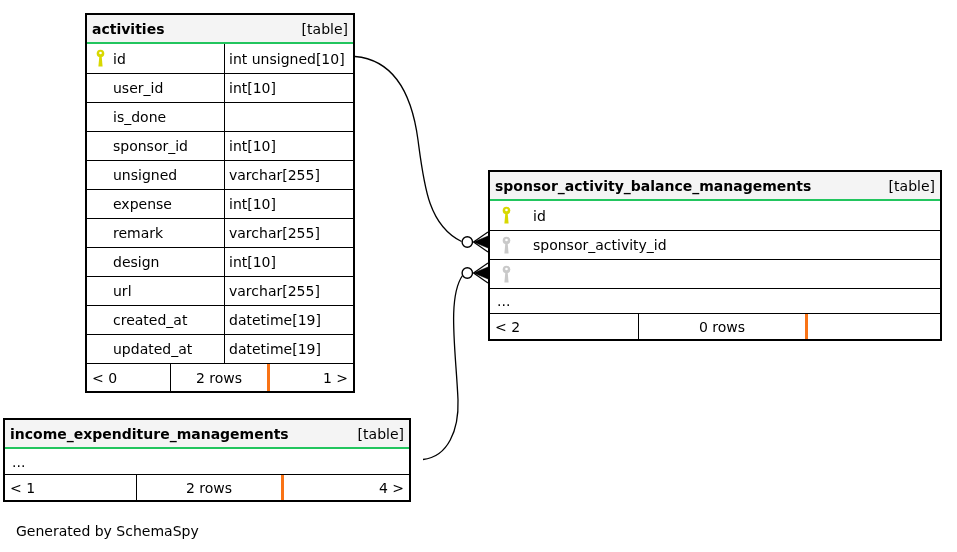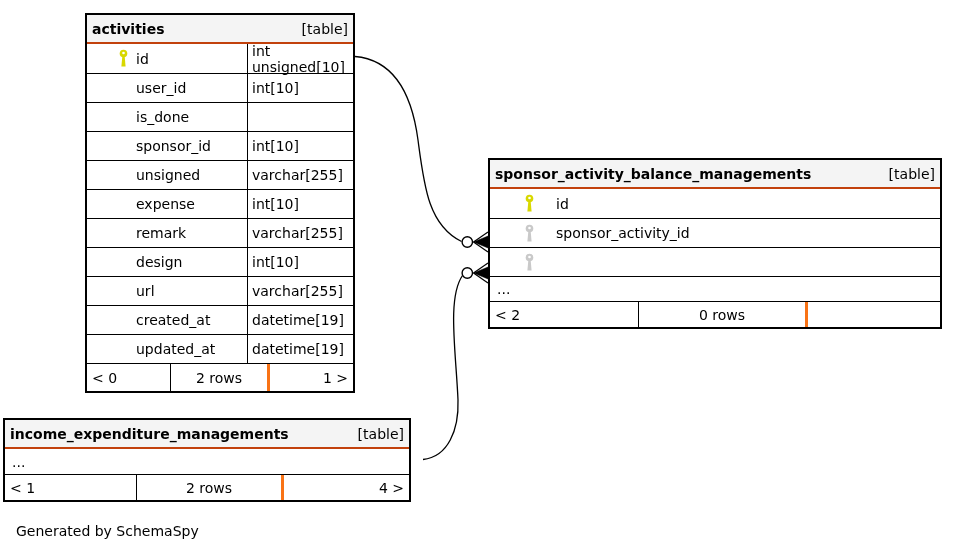--- a/index.html
+++ b/index.html
@@ -5,28 +5,28 @@
   html,body{margin:0;padding:0;background:#ffffff;}
   #canvas{
     position:relative;width:957px;height:552px;background:#ffffff;
     font-family:"DejaVu Sans", sans-serif;font-size:14px;color:#000;
     overflow:hidden;
   }
   .table{position:absolute;background:#fff;border:2px solid #000;box-sizing:border-box;}
   #t-activities{border-width:2.5px;}
   .thead{
     height:29px;display:flex;align-items:center;justify-content:space-between;
-    background:var(--header-bg,#f4f4f4);border-bottom:2px solid #c2410c;
+    background:var(--header-bg,#f4f4f4);border-bottom:2px solid #22c55e;
     padding:0 5px;box-sizing:border-box;
   }
   .tname{font-weight:bold;}
   .tbadge{font-weight:normal;}
   .trow{height:29px;display:flex;align-items:stretch;box-sizing:border-box;}
   .trow + .trow{border-top:1px solid #000;}
-  .cname{display:flex;align-items:center;padding-left:8px;box-sizing:border-box;flex:1;margin-left:23px;}
+  .cname{display:flex;align-items:center;padding-left:8px;box-sizing:border-box;flex:1;}
   #t-activities .cname{width:138px;flex:0 0 138px;border-right:1px solid #000;}
   .ctype{flex:1;display:flex;align-items:center;padding-left:4px;box-sizing:border-box;}
   .keyslot{width:11px;margin-right:7px;display:flex;align-items:center;flex:0 0 11px;}
   .wide .keyslot{margin-left:3px;margin-right:21px;}
   .key-pk{fill:var(--pk,#d8d800);}
   .key-fk{fill:var(--fk,#c9c9c9);}
   .dots{height:25px;display:flex;align-items:center;padding-left:7px;border-top:1px solid #000;box-sizing:border-box;}
   .thead + .dots{border-top:none;}
   .tfoot{height:26px;display:flex;border-top:1px solid #000;box-sizing:border-box;}
   #t-activities .tfoot{height:28px;}
@@ -154,21 +154,21 @@
       <div class="ctype">datetime[19]</div>
     </div>
 
     <div class="tfoot">
       <div class="fcell fc1">&lt; 0</div>
       <div class="fcell fc2">2 rows</div>
       <div class="fcell fc3">1 &gt;</div>
     </div>
   </div>
 
-  <div class="table wide" id="t-sabm" style="left:488px;top:158px;width:454px;">
+  <div class="table wide" id="t-sabm" style="left:488px;top:170px;width:454px;">
     <div class="thead">
       <span class="tname">sponsor_activity_balance_managements</span>
       <span class="tbadge">[table]</span>
     </div>
 
     <div class="trow">
       <div class="cname">
         <span class="keyslot">
           <svg width="11" height="19" viewBox="0 0 11 19">
               <circle class="key-pk" cx="5.5" cy="4.5" r="3.8"></circle>

